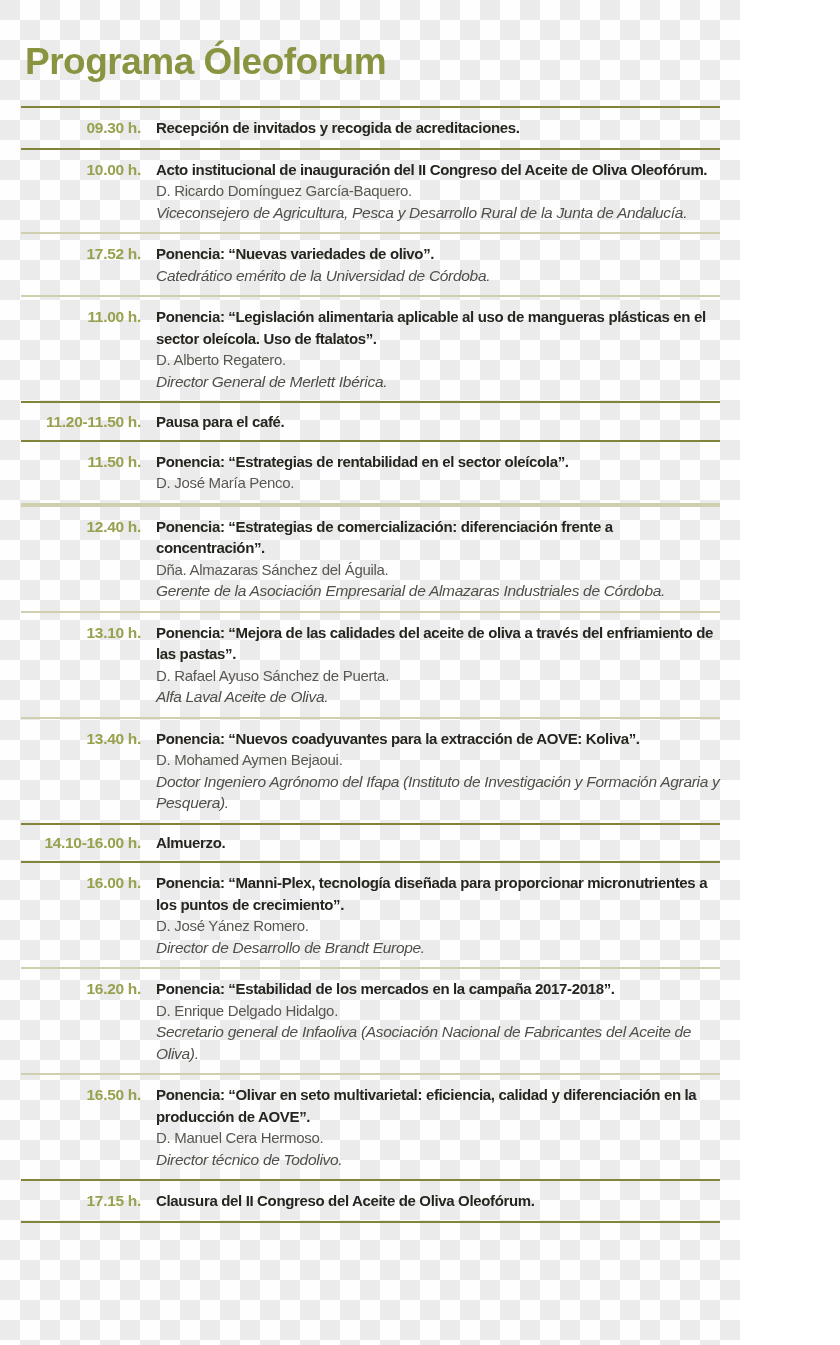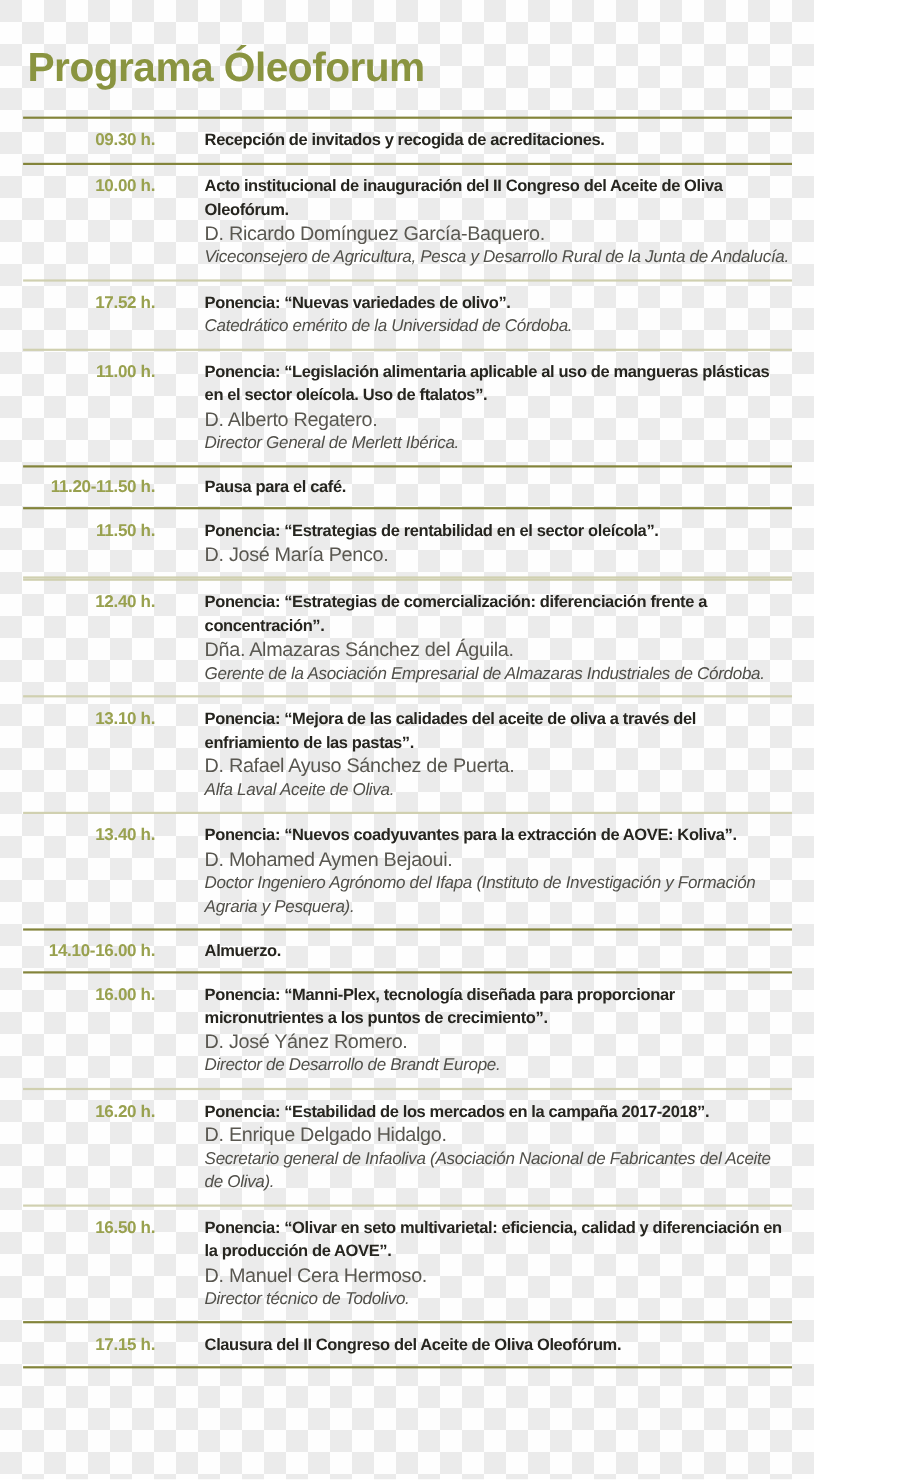--- a/index.html
+++ b/index.html
@@ -40,21 +40,20 @@
     height:2px;
     margin:0 20px 0 21px;
   }
   .sep.thick{background:var(--rule_thick);}
   .sep.thin{background:var(--rule_thin);}
   .sep.header-sep{margin-top:22px;}
   .row{
     display:flex;
     margin:0 20px 0 21px;
     align-items:flex-start;
-    gap:30px;
   }
   .row.session{padding:9px 0;}
   .row.single{padding:9px 0;}
   .row.break{padding:7.5px 0;}
   .time{
     flex:0 0 120px;
     text-align:right;
     font-weight:bold;
     font-size:15.5px;
     line-height:21.5px;
@@ -68,21 +67,21 @@
     min-width:0;
   }
   .entry-title{
     font-weight:bold;
     font-size:15px;
     letter-spacing:-0.35px;
     line-height:21.5px;
     color:var(--text_bold);
   }
   .entry-speaker{
-    font-size:18px;
+    font-size:15px;
     letter-spacing:-0.3px;
     line-height:21.5px;
     color:var(--text_speaker);
   }
   .entry-role{
     font-style:italic;
     font-size:15.5px;
     letter-spacing:-0.3px;
     line-height:21.5px;
     color:var(--text_role);

